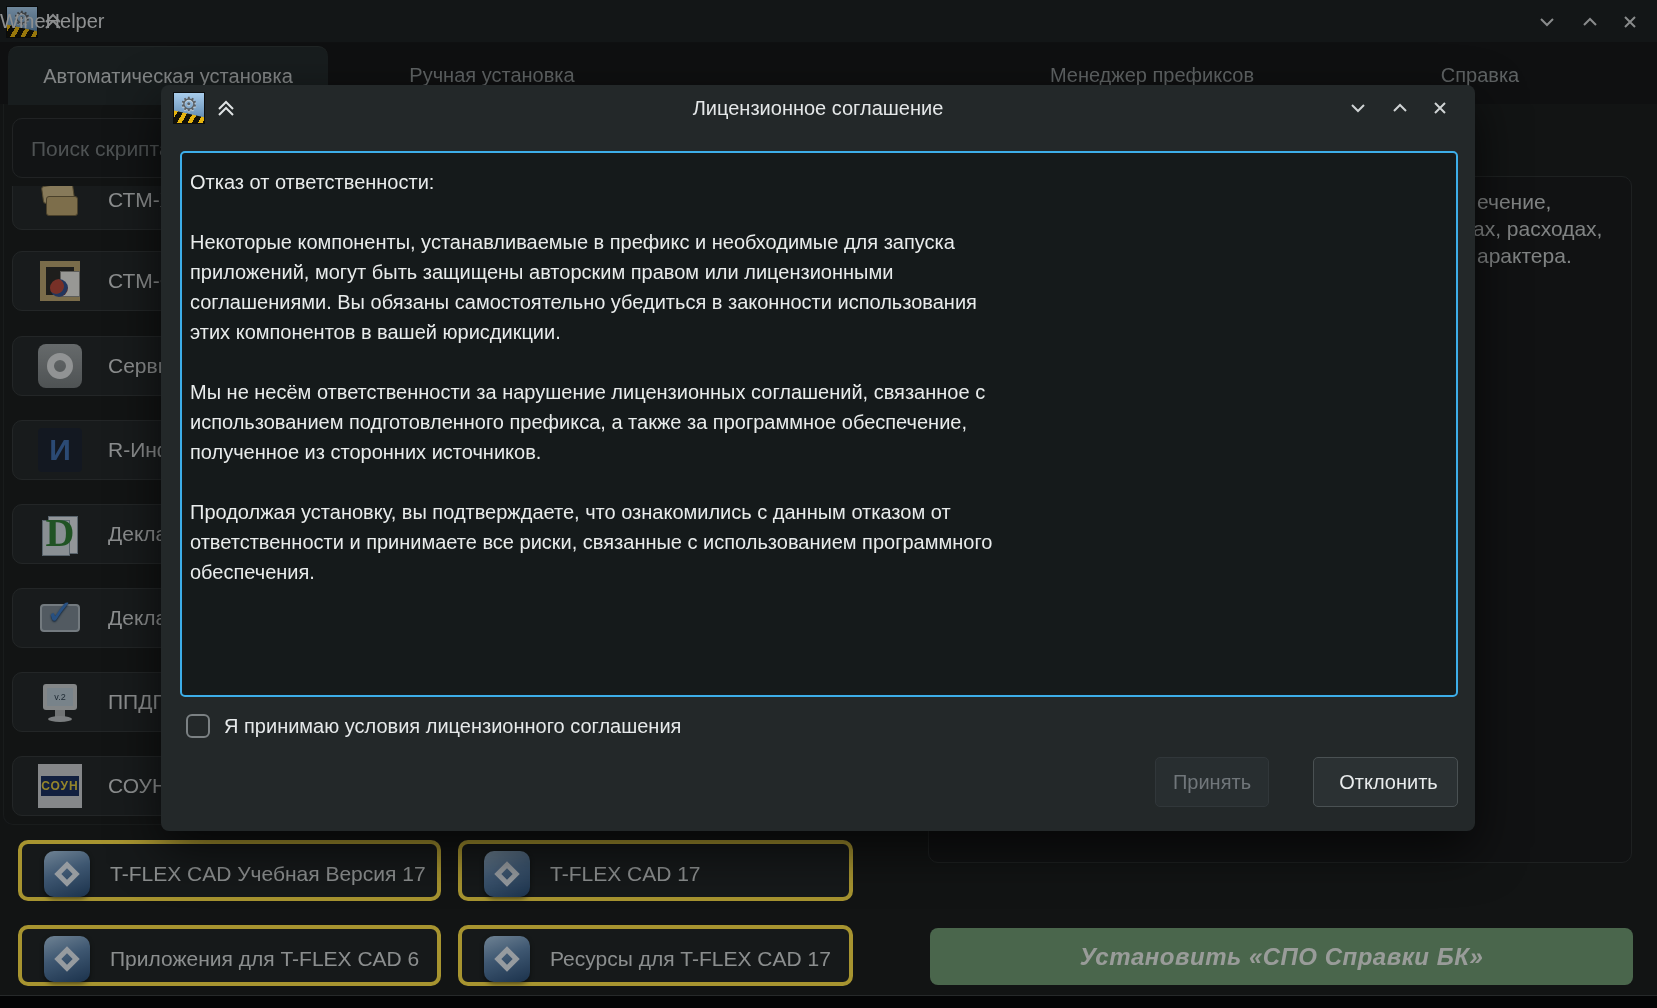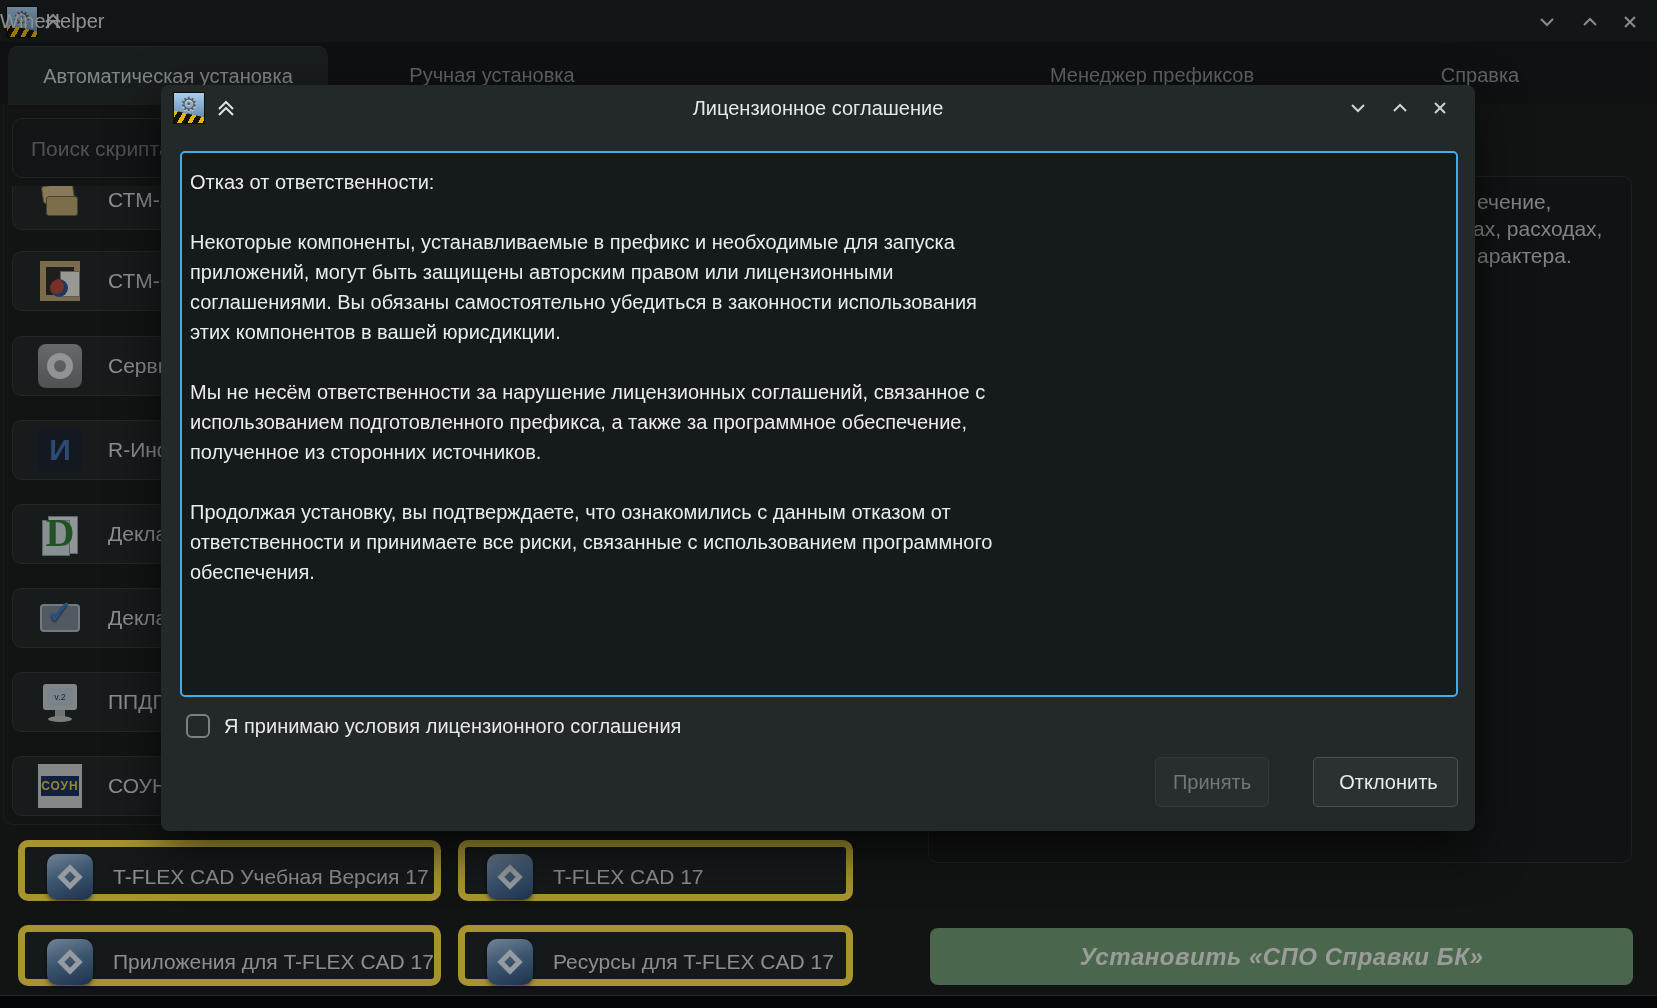--- a/index.html
+++ b/index.html
@@ -67,21 +67,21 @@
   .ic-ppdgr .mon{position:absolute;left:5px;top:4px;width:34px;height:26px;background:#c6cbcd;border-radius:3px;}
   .ic-ppdgr .scr{position:absolute;left:9px;top:8px;width:26px;height:18px;background:#b6c7d2;font-size:9px;color:#2a3c4a;
                  display:flex;align-items:center;justify-content:center;}
   .ic-ppdgr .stand{position:absolute;left:17px;top:30px;width:10px;height:7px;background:#a9aeb0;}
   .ic-ppdgr .base{position:absolute;left:10px;top:36px;width:24px;height:6px;background:#b9bec0;border-radius:50%;}
   .ic-soun{background:#c9cdcf;}
   .ic-soun .inner{position:absolute;left:3px;top:12px;width:38px;height:20px;background:#1a2f5e;display:flex;align-items:center;
                   justify-content:center;font-size:12px;font-weight:bold;color:#e0c93f;letter-spacing:1px;}
 
   
-  .tile{position:absolute;height:61px;background:#1f2425;border:7px solid #fde047;border-radius:10px;box-sizing:border-box;}
+  .tile{position:absolute;height:61px;background:#1f2425;border:4px solid #fde047;border-radius:10px;box-sizing:border-box;}
   .tile .tlabel{position:absolute;left:88px;top:0;height:59px;line-height:59px;font-size:21px;color:#d3d7d8;}
   .tflexicon{position:absolute;left:22px;top:7px;width:46px;height:46px;border-radius:10px;
              background:linear-gradient(160deg,#a8c6e0 0%,#5d83ab 45%,#274a72 100%);box-shadow:0 2px 4px rgba(0,0,0,.5);}
   .tflexicon .diamond{position:absolute;left:14px;top:14px;width:18px;height:18px;box-sizing:border-box;
              border:5px solid #e4ebf2;transform:rotate(45deg);}
 
   
   .infobox{position:absolute;left:928px;top:176px;width:702px;height:685px;background:#171a1b;border:1px solid #2c3031;
            border-radius:10px;}
   .frag{position:absolute;font-size:21px;color:#c2c6c7;white-space:nowrap;}
@@ -234,21 +234,21 @@
   <div class="tile" style="left:458px;top:840px;width:395px;">
     <div class="tflexicon">
         <div class="diamond"></div>
       </div>
     <span class="tlabel">T-FLEX CAD 17</span>
   </div>
   <div class="tile" style="left:18px;top:925px;width:423px;">
     <div class="tflexicon">
         <div class="diamond"></div>
       </div>
-    <span class="tlabel">Приложения для T-FLEX CAD 17</span>
+    <span class="tlabel">Приложения для T-FLEX CAD 6</span>
   </div>
   <div class="tile" style="left:458px;top:925px;width:395px;">
     <div class="tflexicon">
         <div class="diamond"></div>
       </div>
     <span class="tlabel">Ресурсы для T-FLEX CAD 17</span>
   </div>
 
   <div class="infobox"></div>
   <div class="frag" style="left:1477px;top:190px;">ечение,</div>

